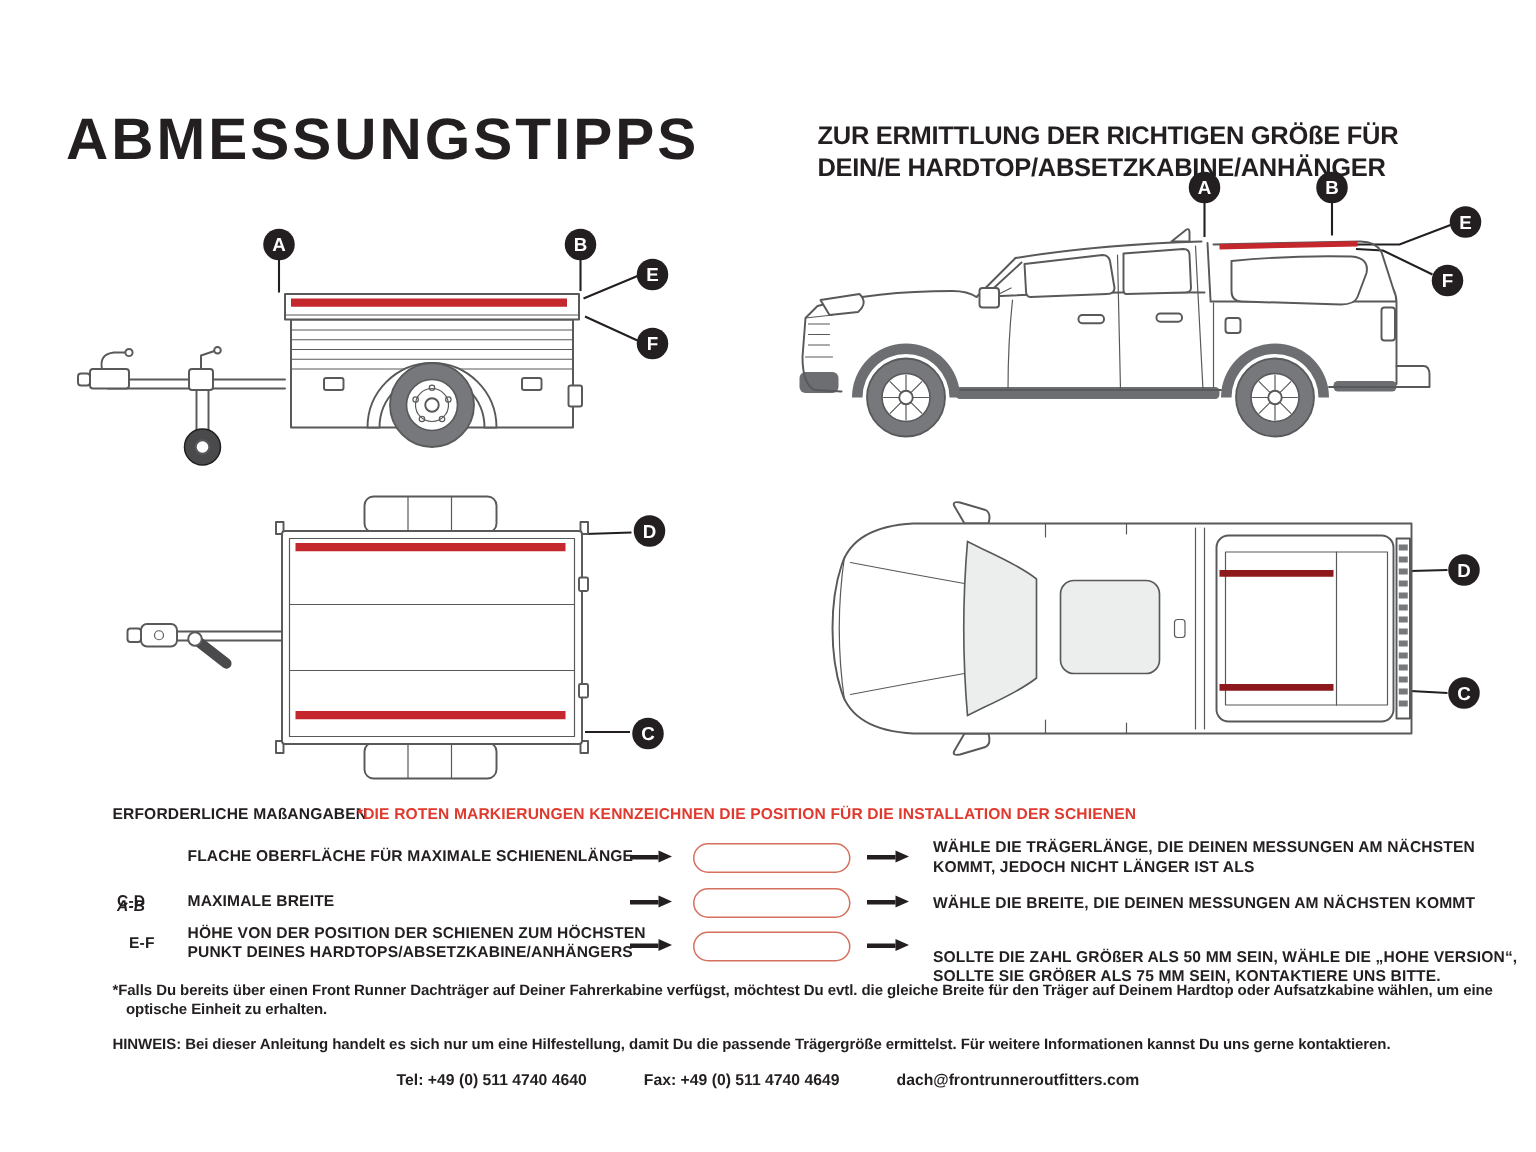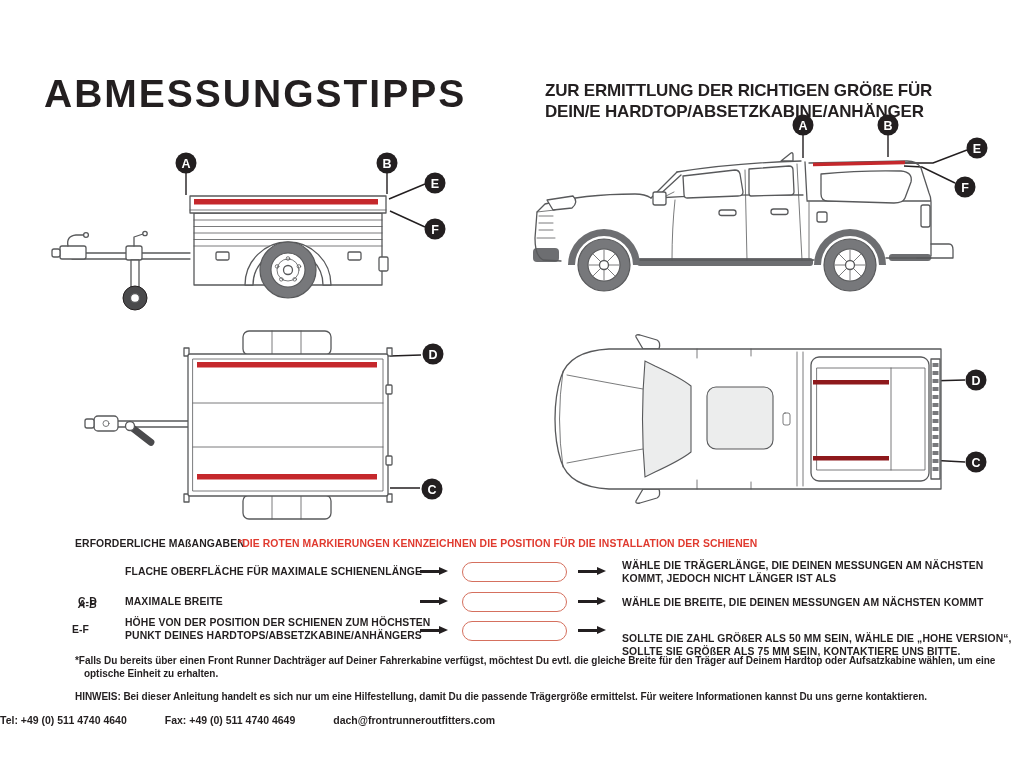--- a/index.html
+++ b/index.html
@@ -17,21 +17,21 @@
   .abs{position:absolute;}
   .rednote{color:var(--red-note,#e03a2f);}
   .pill{position:absolute;width:103px;height:18px;border:1.5px solid var(--pill-border,#d5705e);
         border-radius:11px;background:#fff;}
   .arr{position:absolute;width:19px;height:2.6px;background:var(--ink,#231f20);}
   .arr::after{content:"";position:absolute;left:100%;top:50%;transform:translateY(-50%);
         border-left:9px solid var(--ink,#231f20);border-top:4.8px solid transparent;
         border-bottom:4.8px solid transparent;}
   .note{position:absolute;font-size:10px;font-weight:bold;letter-spacing:-0.05px;
         line-height:13px;padding-left:9px;text-indent:-9px;}
-  .footer{position:absolute;left:0;top:714px;width:1024px;display:flex;
+  .footer{position:absolute;left:0;top:714px;width:1024px;display:flex;justify-content:center;
         gap:38px;font-size:10.5px;font-weight:bold;}
   
   .o{fill:none;stroke:var(--line,#58595b);stroke-width:1.3;stroke-linecap:round;stroke-linejoin:round;}
   .th{stroke-width:0.8;}
   .ow{fill:#fff;stroke:var(--line,#58595b);stroke-width:1.3;stroke-linejoin:round;}
   .gl{fill:#eceded;stroke:var(--line,#58595b);stroke-width:1.1;}
   .dk{fill:#6d6e71;stroke:none;}
   .tire{fill:#77787b;stroke:var(--line,#58595b);stroke-width:1.2;}
   .rim{fill:#fff;stroke:var(--line,#58595b);stroke-width:1.1;}
   .red{stroke:var(--red,#c5282c);stroke-width:3.6;fill:none;}
@@ -249,21 +249,21 @@
   <div>
     <div class="abs small" style="left:78px;top:596px;">C-D</div>
     <div class="abs small" style="left:125px;top:596px;width:310px;">MAXIMALE BREITE</div>
     <div class="arr" style="left:420px;top:600px;"></div>
     <div class="pill" style="left:462px;top:592px;"></div>
     <div class="arr" style="left:578px;top:600px;"></div>
     <div class="abs small" style="left:622px;top:597px;width:400px;">WÄHLE DIE BREITE, DIE DEINEN MESSUNGEN AM NÄCHSTEN KOMMT</div>
   </div>
 
   <div>
-    <div class="abs small" style="left:72px;top:624px;">E-F</div>
+    <div class="abs small" style="left:86px;top:624px;">E-F</div>
     <div class="abs small" style="left:125px;top:617px;width:310px;">HÖHE VON DER POSITION DER SCHIENEN ZUM HÖCHSTEN PUNKT DEINES HARDTOPS/ABSETZKABINE/ANHÄNGERS</div>
     <div class="arr" style="left:420px;top:629px;"></div>
     <div class="pill" style="left:462px;top:621px;"></div>
     <div class="arr" style="left:578px;top:629px;"></div>
     <div class="abs small" style="left:622px;top:633px;width:400px;">SOLLTE DIE ZAHL GRÖßER ALS 50 MM SEIN, WÄHLE DIE „HOHE VERSION“, SOLLTE SIE GRÖßER ALS 75 MM SEIN, KONTAKTIERE UNS BITTE.</div>
   </div>
 
   <div class="note" style="left:75px;top:654px;width:915px;">*Falls Du bereits über einen Front Runner Dachträger auf Deiner Fahrerkabine verfügst, möchtest Du evtl. die gleiche Breite für den Träger auf Deinem Hardtop oder Aufsatzkabine wählen, um eine optische Einheit zu erhalten.</div>
   <div class="note" style="left:75px;top:690px;width:935px;">HINWEIS: Bei dieser Anleitung handelt es sich nur um eine Hilfestellung, damit Du die passende Trägergröße ermittelst. Für weitere Informationen kannst Du uns gerne kontaktieren.</div>
 

